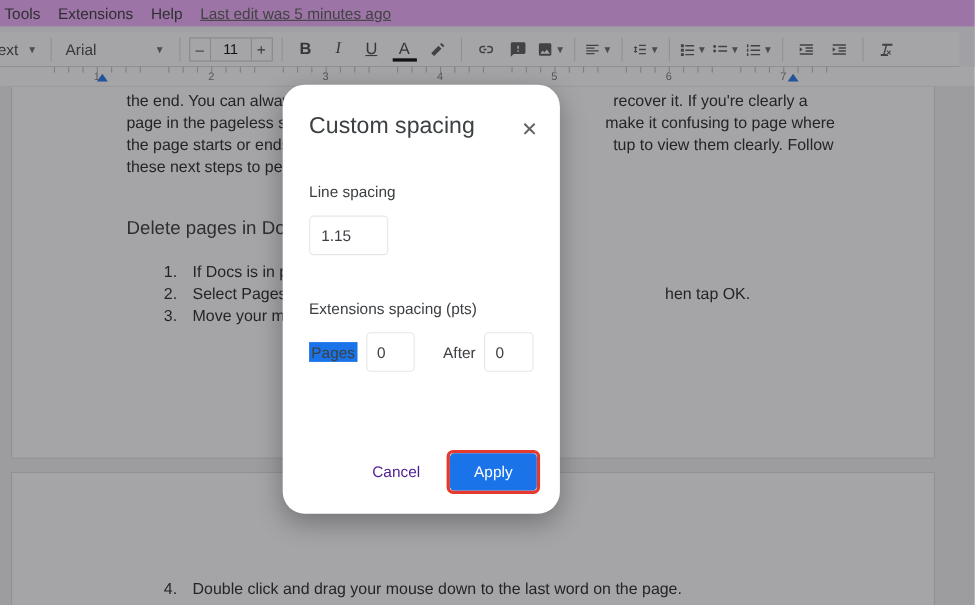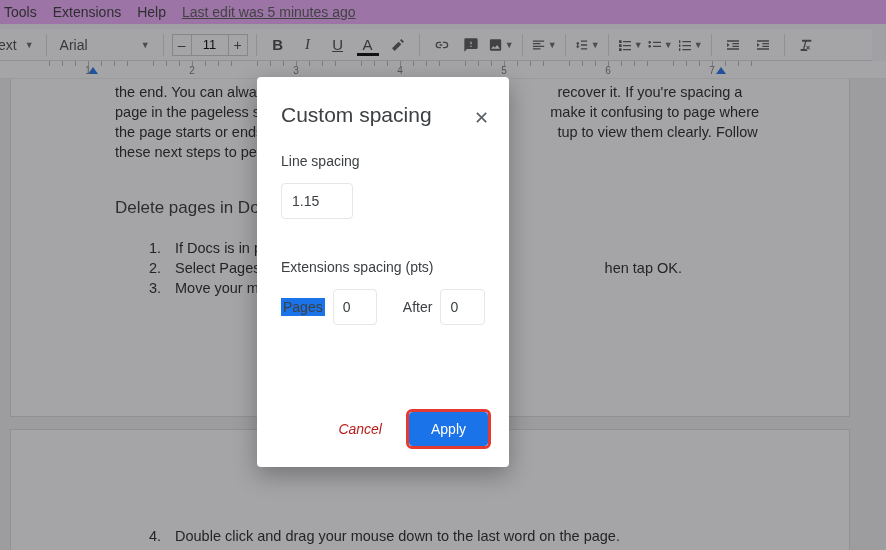--- a/index.html
+++ b/index.html
@@ -117,40 +117,40 @@
     color:#333;
   }
   .ol-item { display:flex; gap:14px; }
   .ol-num { width:20px; text-align:right;}
   
   .modal {
     position:absolute;
     left:257px; top:77px;
     width:252px; height:390px;
     background:#fff;
-    border-radius:4px;
+    border-radius:20px;
     box-shadow: 0 8px 24px rgba(0,0,0,0.3);
     z-index:100;
     padding: 26px 24px 18px 24px;
     font-family: "Google Sans", Arial, sans-serif;
   }
   .modal-title {
     font-size: 21px;
     font-weight: 400;
     color: #3c4043;
   }
   .modal-close {
     position:absolute; right:20px; top:30px;
     color:#5f6368; font-size:18px;
     cursor:pointer;
   }
   .modal-label {
     font-size:14px;
     color:#3c4043;
-    margin-top: 26px;
+    margin-top: 39px;
     margin-bottom: 14px;
   }
   .modal-input {
     width:72px; height:36px;
     border:1px solid #e6e6e8;
     border-radius:4px;
     padding: 0 10px;
     font-size:14px;
     color:#3c4043;
     display:flex; align-items:center;
@@ -171,23 +171,23 @@
     border-radius:4px;
     display:flex;align-items:center;padding:0 9px;
     font-size:14px;color:#3c4043;
   }
   .modal-footer {
     position:absolute; left:0; right:0; bottom:18px;
     display:flex; justify-content:flex-end; gap:6px;
     padding-right: 18px;
   }
   .btn-cancel {
-    color:#b91c1c; background:none; border:none;
+    color:#4c1d95; background:none; border:none;
     font-size:14px; font-weight:500;
-    padding:10px 18px; cursor:pointer;font-style:italic;
+    padding:10px 18px; cursor:pointer;
   }
   .btn-apply-wrap{
     border:3px solid #e43a2f;
     border-radius:6px;
     padding:0;
     box-shadow: 0 0 0 2px rgba(228,58,47,0.0);
   }
   .btn-apply {
     background:#1a73e8; color:#fff;
     border:none; border-radius:4px;
@@ -361,21 +361,21 @@
       <div class="ruler-tick" style="left: 650px;"></div>
       <div class="ruler-tick" style="left: 663px;"></div>
     </div>
 </div>
 
 <div class="doc-bg">
   <div class="page page1">
     <div class="doc-text" style="left:104px; top:6px; width:650px;">
       <span>the end. You can always</span>
       <span style="display:inline-block;width:278px;"></span>
-      <span>recover it. If you're spacing a</span><br>
+      <span>recover it. If you're clearly a</span><br>
       <span>page in the pageless set</span>
       <span style="display:inline-block;width:270px;"></span>
       <span>make it confusing to page where</span><br>
       <span>the page starts or ends.</span>
       <span style="display:inline-block;width:282px;"></span>
       <span>tup to view them clearly. Follow</span><br>
       <span>these next steps to perfo</span>
     </div>
     <div class="doc-text heading" style="left:104px; top:122px;">Delete pages in Do</div>
     <div class="doc-text" style="left:130px; top:162px;">

